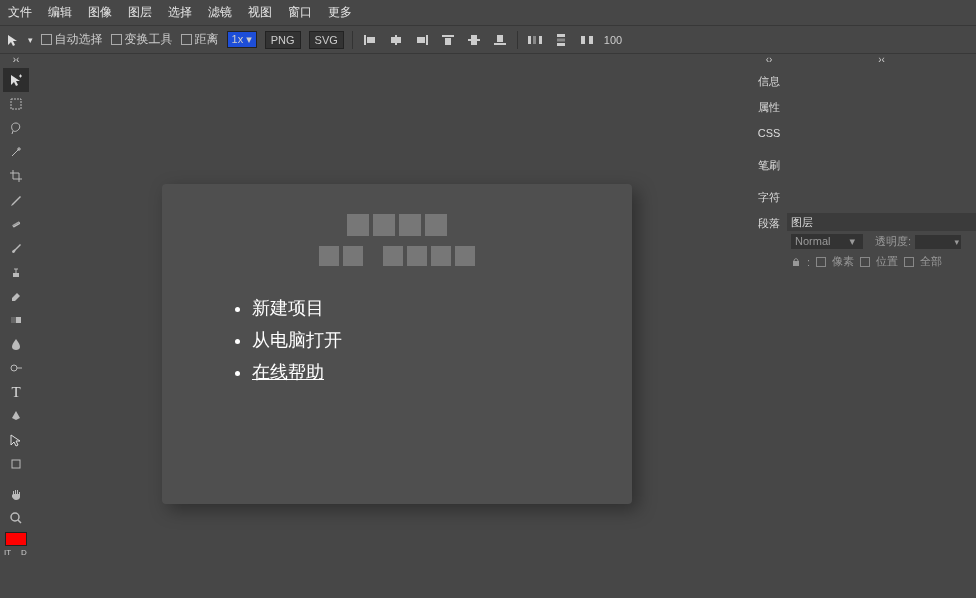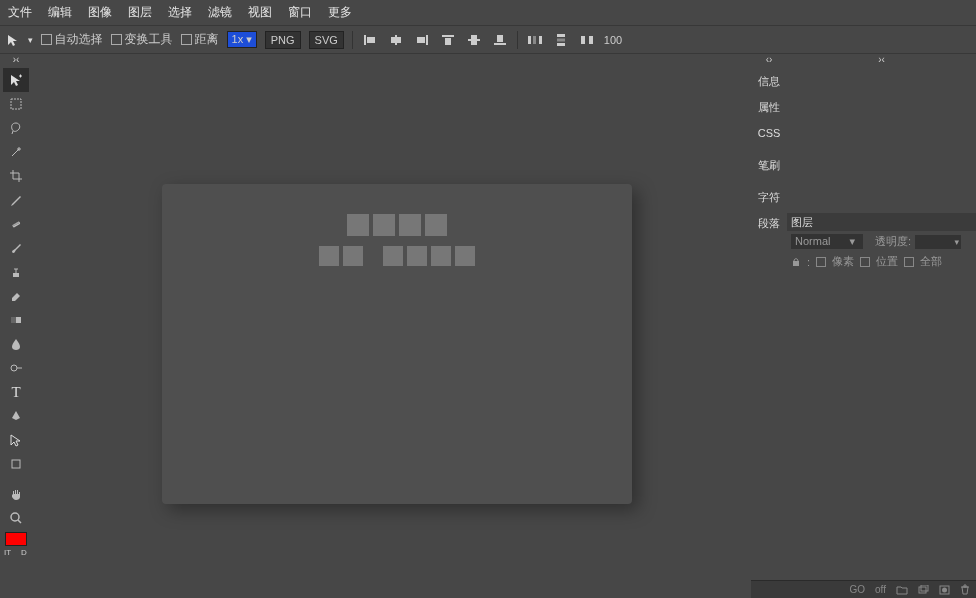--- a/index.html
+++ b/index.html
@@ -340,20 +340,25 @@
         </div>
       <div class="pixrow">
           <div class="pix" style="width:20px;height:20px;"></div>
           <div class="pix" style="width:20px;height:20px;"></div>
           <div class="pix" style="width:12px;height:20px;background:transparent;"></div>
           <div class="pix" style="width:20px;height:20px;"></div>
           <div class="pix" style="width:20px;height:20px;"></div>
           <div class="pix" style="width:20px;height:20px;"></div>
           <div class="pix" style="width:20px;height:20px;"></div>
         </div>
+      <ul>
+        <li><span>新建项目</span></li>
+        <li><span>从电脑打开</span></li>
+        <li class="linked"><span>在线帮助</span></li>
+      </ul>
     </div>
   </div>
 
   <div class="rightcol">
     <div class="pane-tabs">
       <div class="topbar">‹›</div>
       <div class="ptab">信息</div>
       <div class="ptab">属性</div>
       <div class="ptab">CSS</div>
       <div class="ptab" style="margin-top:6px;">笔刷</div>
@@ -382,39 +387,13 @@
               </svg>
             </span>:
           <span class="chk-box"></span><span>像素</span>
           <span class="chk-box"></span><span>位置</span>
           <span class="chk-box"></span><span>全部</span>
         </div>
       </div>
     </div>
   </div>
 
-  <div class="footer">
-    <span class="ficon">GO</span>
-    <span class="ficon">off</span>
-    <span class="ficon">
-        <svg width="12" height="10">
-          <path d="M1 2 L5 2 L6 3 L11 3 L11 9 L1 9 Z" fill="none" stroke="#888"></path>
-        </svg>
-      </span>
-    <span class="ficon">
-        <svg width="11" height="10">
-          <rect x="1" y="2" width="7" height="6" fill="none" stroke="#888"></rect>
-          <rect x="3" y="0" width="7" height="6" fill="none" stroke="#888"></rect>
-        </svg>
-      </span>
-    <span class="ficon">
-        <svg width="11" height="10">
-          <rect x="1" y="1" width="9" height="8" fill="none" stroke="#888"></rect>
-          <circle cx="5.5" cy="5" r="2.5" fill="#888"></circle>
-        </svg>
-      </span>
-    <span class="ficon">
-        <svg width="10" height="11">
-          <path d="M2 3 L8 3 L7 10 L3 10 Z M1 3 L9 3 M4 1 L6 1 L6 3 L4 3 Z" fill="none" stroke="#888"></path>
-        </svg>
-      </span>
-  </div>
 </div>
 
 </body></html>

